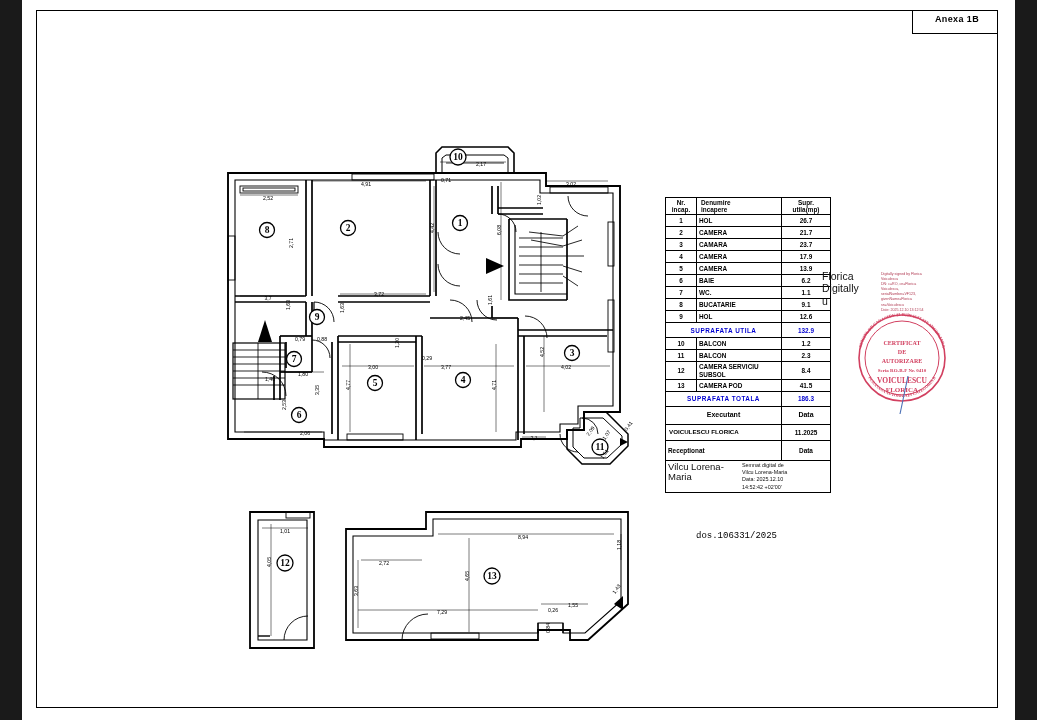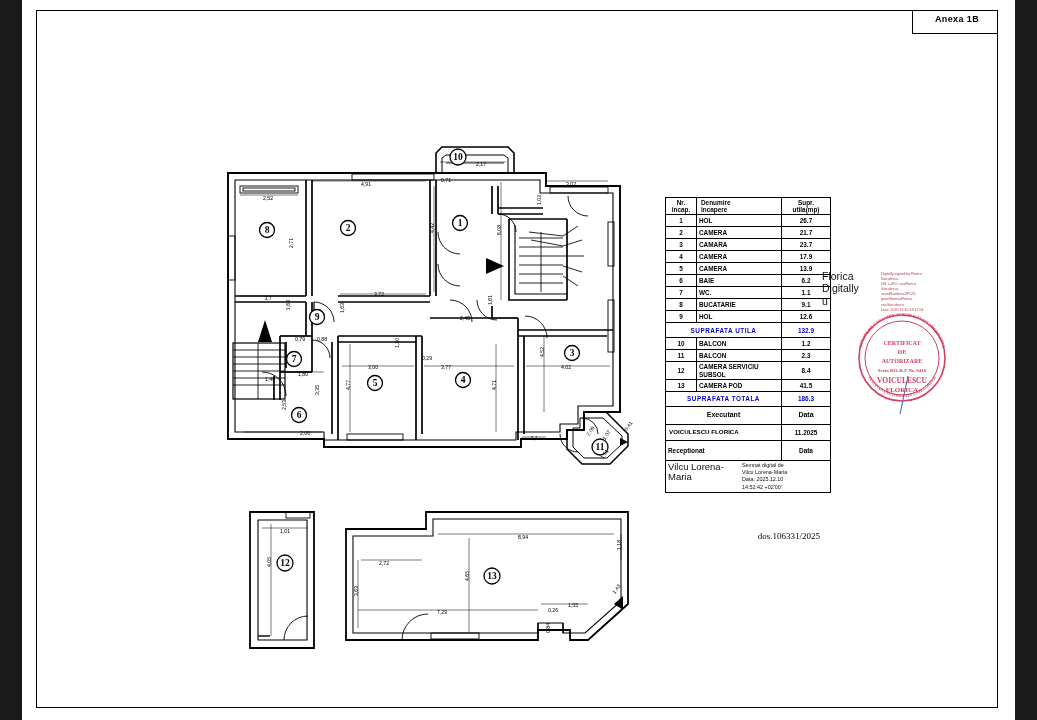--- a/index.html
+++ b/index.html
@@ -148,25 +148,25 @@
     font-size: 5.4px;
     font-weight: normal;
     color: #111;
     line-height: 1.35;
     display: inline-block;
     width: 60px;
     vertical-align: top;
   }
   #dos {
     position: absolute;
-    left: 660px;
+    left: 696px;
     top: 531px;
     width: 160px;
-    text-align: right;
-    font-family: Liberation Serif, serif;
+    text-align: left;
+    font-family: Liberation Mono, monospace;
     font-size: 9px;
     color: #000;
   }
 
   
   #sig-name {
     position: absolute;
     left: 822px;
     top: 270px;
     width: 60px;

